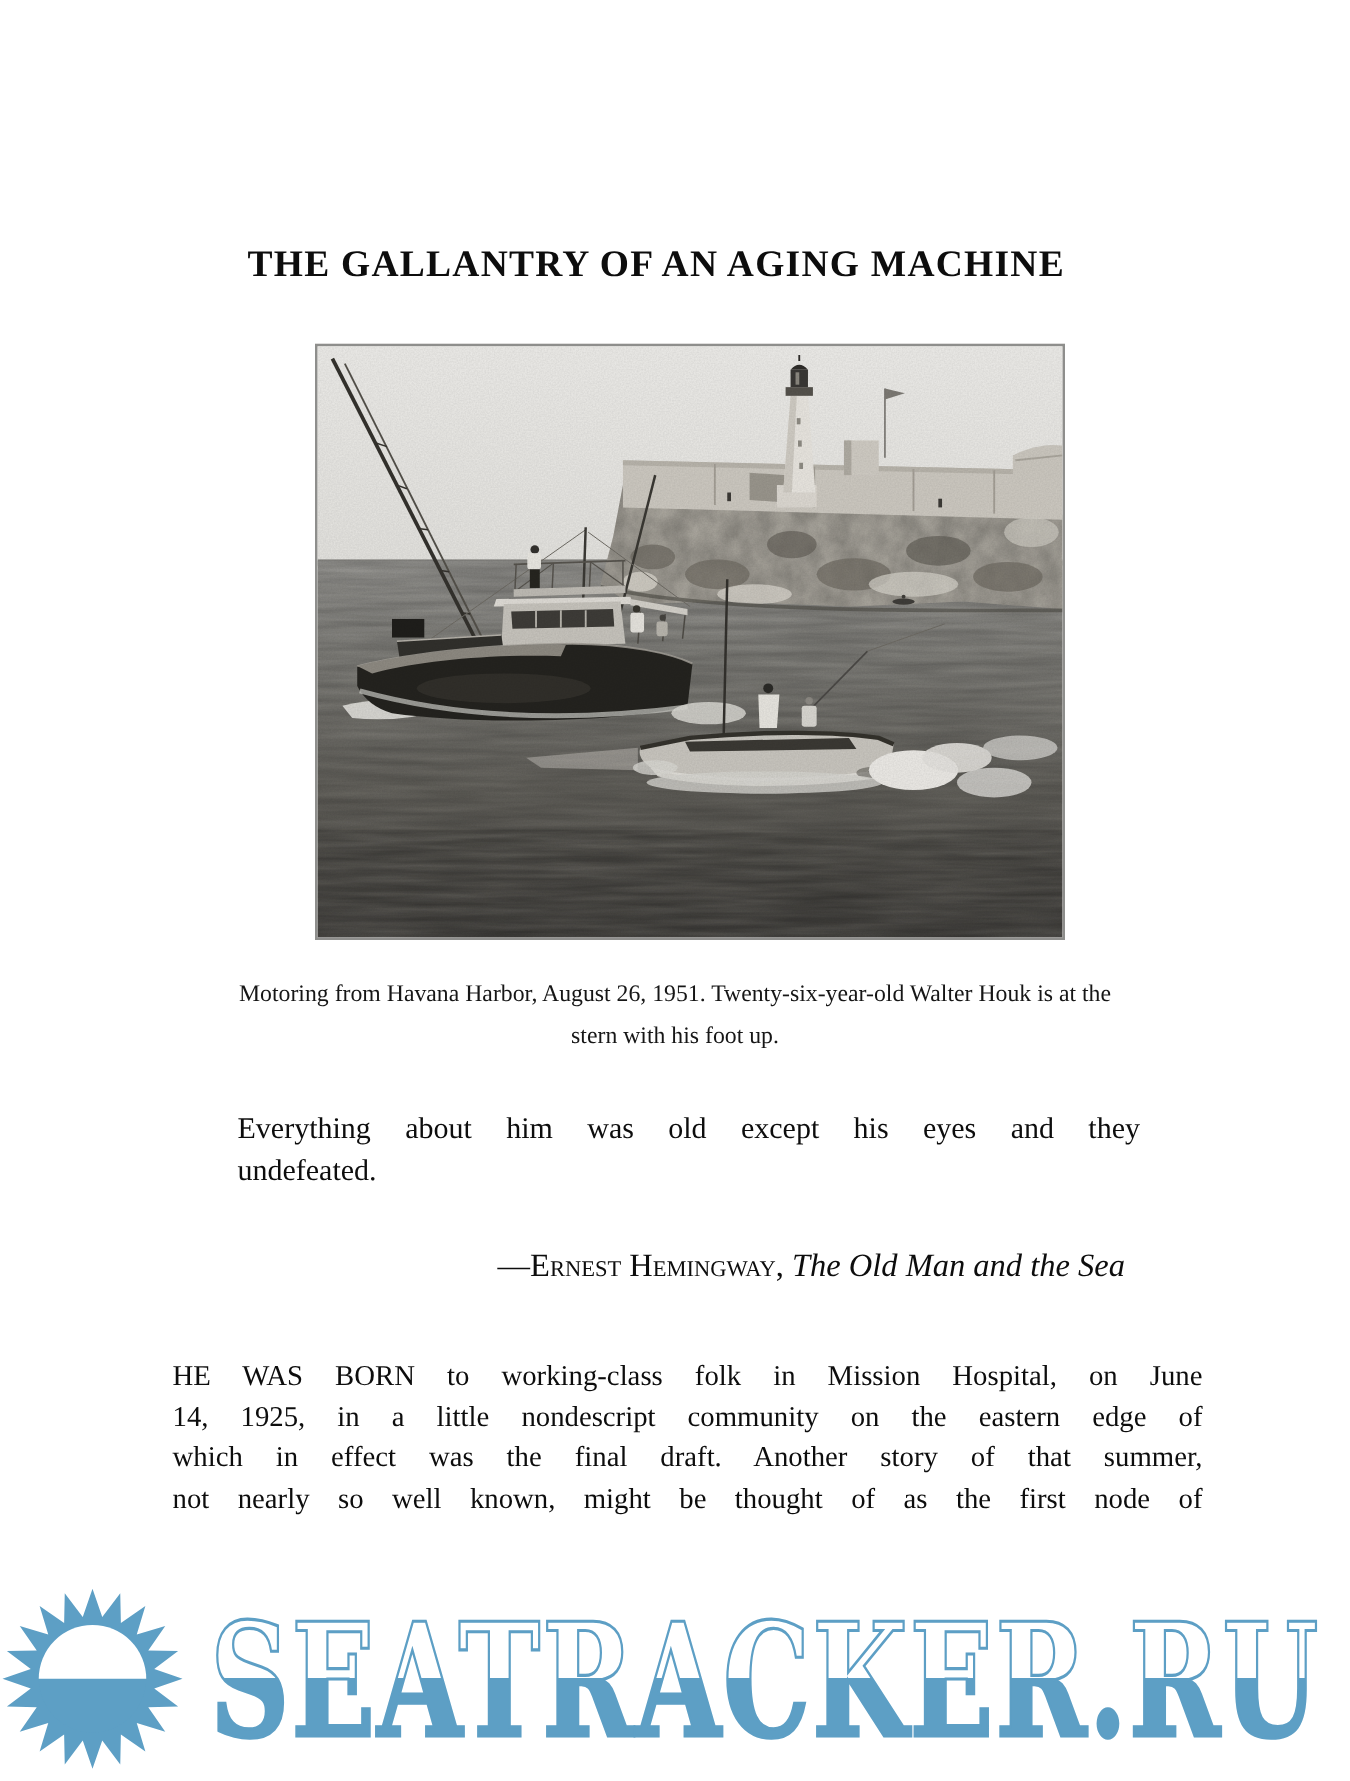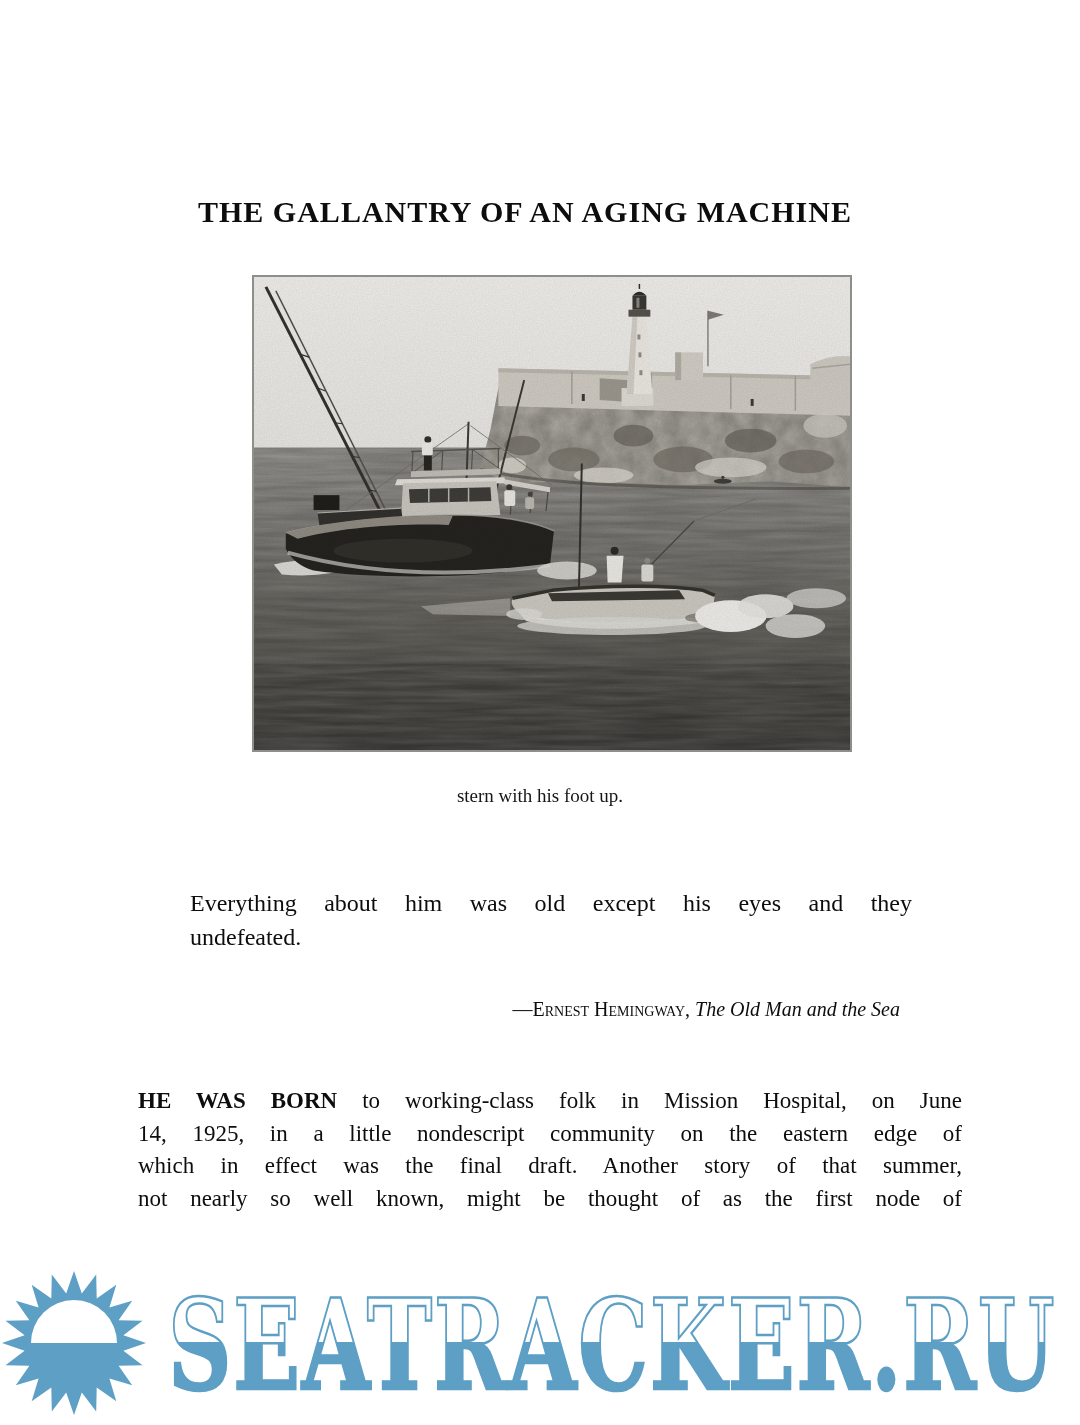--- a/index.html
+++ b/index.html
@@ -21,25 +21,25 @@
     position:absolute;left:0;top:779px;width:1080px;
     font-size:19px;line-height:33px;text-align:center;color:#161616;
   }
   .epigraph{
     position:absolute;left:190px;top:886px;width:722px;
     font-size:24px;line-height:34px;color:#0d0d0d;
   }
   .jline{text-align:justify;text-align-last:justify;}
   .attribution{
     position:absolute;left:190px;top:998px;width:710px;
-    font-size:20px;text-align:right;white-space:nowrap;
+    font-size:26px;text-align:right;white-space:nowrap;
   }
   .sc{font-variant:small-caps;}
   .it{font-style:italic;}
-  .bd{font-weight:bold;}
+  .bd{font-weight:normal;}
   .bodytext{
     position:absolute;left:138px;top:1085px;width:824px;
     font-size:23px;line-height:32.5px;color:#0d0d0d;
   }
   .watermark{position:absolute;left:0;top:1262px;width:1080px;height:163px;}
   .wmfill{fill:var(--wm);}
   .wmstop{stop-color:var(--wm);}
   .wmtext{
     font-family:"DejaVu Serif",serif;font-weight:bold;font-size:126px;
     fill:url(#wmg);stroke:var(--wm);stroke-width:2.5px;letter-spacing:2px;
@@ -217,20 +217,21 @@
         <ellipse cx="566" cy="324" rx="30" ry="10" fill="#d7d6d2" opacity="0.75"></ellipse>
         <ellipse cx="272" cy="340" rx="18" ry="6" fill="#d9d8d3" opacity="0.8"></ellipse>
       </g>
 
       <rect x="0" y="390" width="600" height="87" fill="#000" filter="url(#p-water)" opacity="0.35"></rect>
       <rect x="0" y="0" width="600" height="477" fill="#000" filter="url(#p-grain)"></rect>
     </svg>
   </figure>
 
   <div class="caption">
+    <div>Motoring from Havana Harbor, August 26, 1951. Twenty-six-year-old Walter Houk is at the</div>
     <div>stern with his foot up.</div>
   </div>
 
   <div class="epigraph">
     <div class="jline">Everything about him was old except his eyes and they</div>
     <div>undefeated.</div>
   </div>
 
   <div class="attribution"><span>—</span><span class="sc">Ernest Hemingway</span><span>, </span><span class="it">The Old Man and the Sea</span></div>
 

